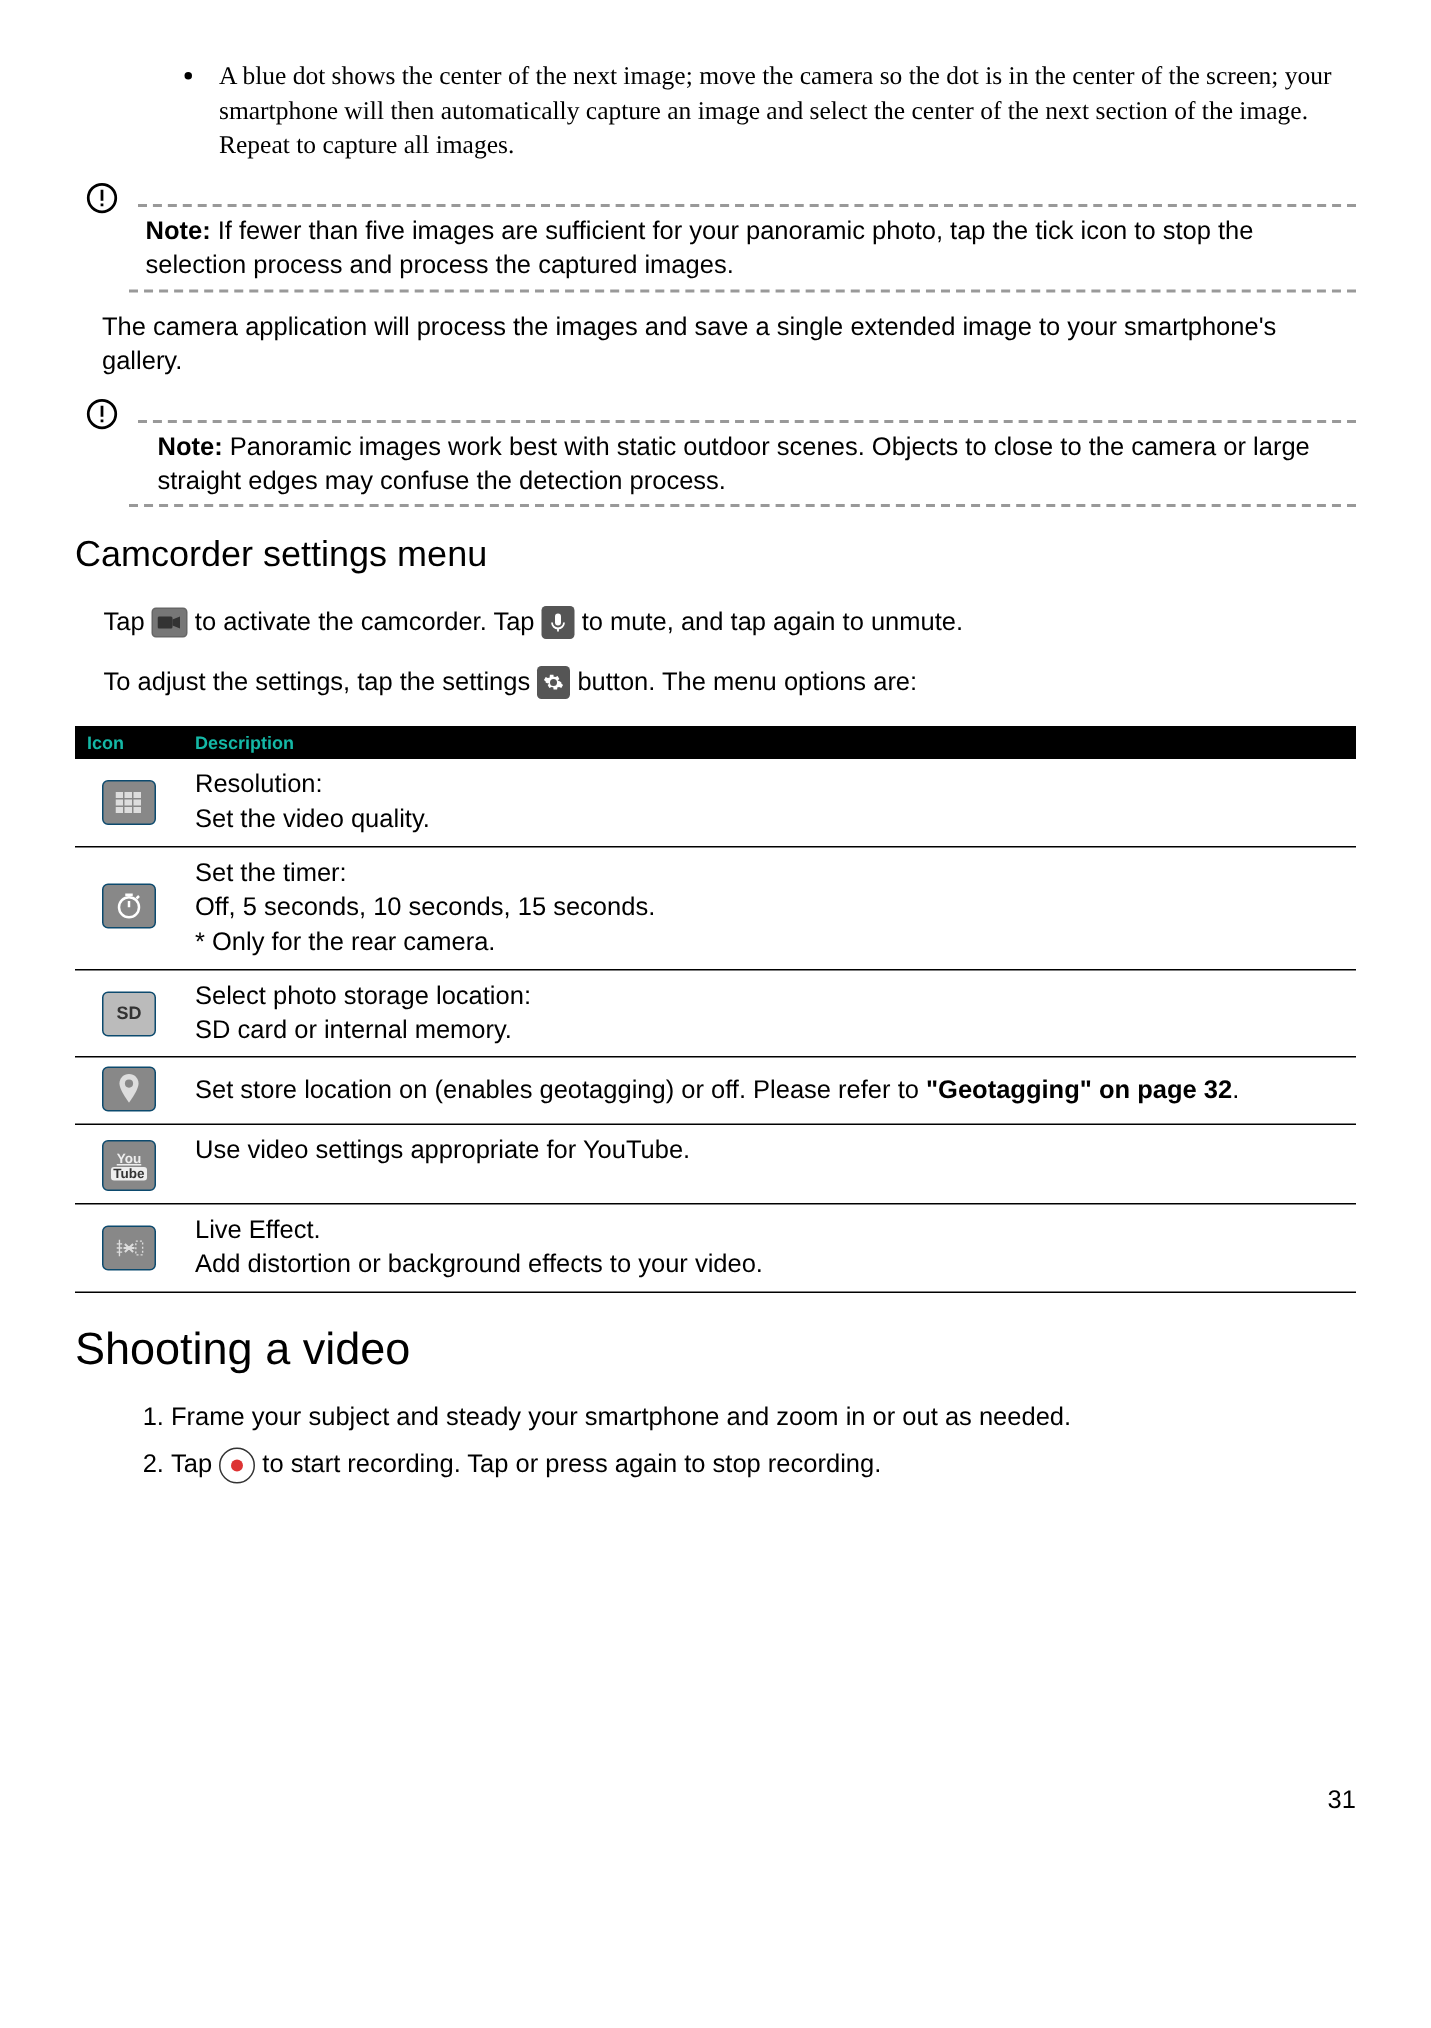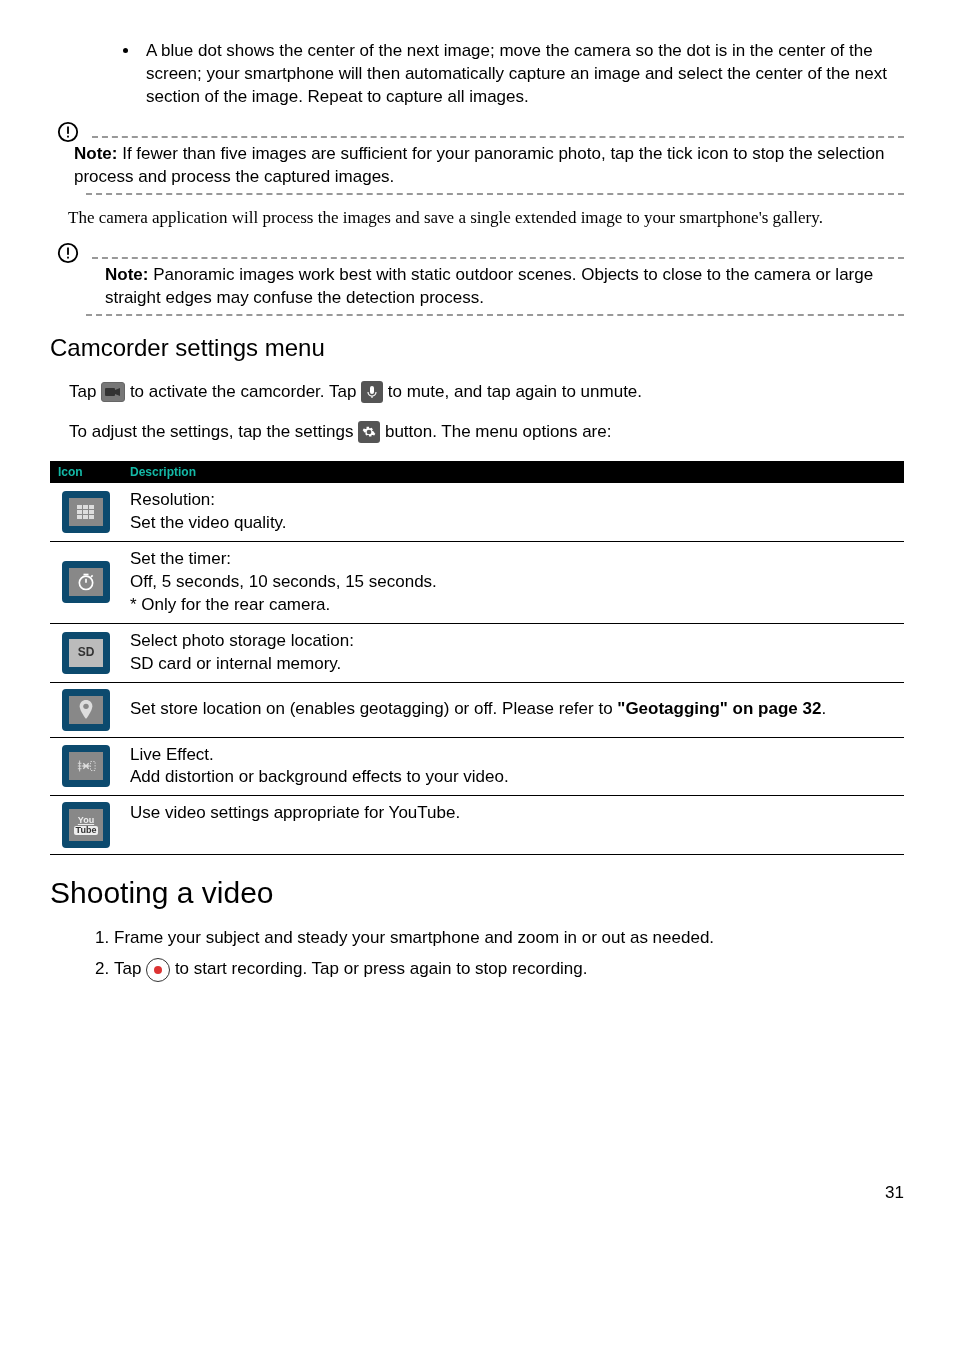--- a/index.html
+++ b/index.html
@@ -11,37 +11,37 @@
     width: 854px;
     line-height: 1.35;
   }
   ul.dot {
     list-style: disc;
     margin: 0 0 12px 0;
     padding-left: 90px;
   }
   ul.dot li {
     padding-left: 6px;
+    font-family: Liberation Serif, serif;
   }
   .note-icon {
     flex: 0 0 36px;
     display: flex;
     justify-content: center;
     padding-top: 0px;
   }
   .note-icon svg { width: 22px; height: 22px; }
   .note-content { flex: 1; }
   .dash-line {
     border: none;
     border-top: 2px dashed #999;
     margin: 4px 0 4px 0;
   }
   .body-p {
     margin: 12px 0 12px 18px;
-    font-family: Liberation Serif, serif;
   }
   h2.section {
     font-size: 24px;
     font-weight: normal;
     margin: 16px 0 12px 0;
   }
   h1.section {
     font-size: 30px;
     font-weight: normal;
     margin: 18px 0 13px 0;
@@ -99,21 +99,21 @@
   }
   table.settings td.icon-cell {
     width: 56px;
     text-align: center;
     vertical-align: middle;
   }
   .tbl-icon {
     display:inline-flex;
     width:34px;height:28px;
     background:#888;
-    border:7px solid #0c4a6e;
+    border:1px solid #0c4a6e;
     border-radius:4px;
     align-items:center;justify-content:center;
     color:#fff;font-size:11px;font-weight:bold;
   }
   .tbl-icon.sd { background:#bbb;color:#333;font-size:12px; }
   .tbl-icon.yt {
     background:#888;color:#eee;flex-direction:column;line-height:1;font-size:9px;
     position:relative;height:32px;
   }
   .tbl-icon.yt .bar{background:#eee;color:#333;border-radius:2px;padding:0 2px;font-size:9px;margin-top:1px;}
@@ -149,21 +149,21 @@
   <div style="display:flex;align-items:center;">
     <span class="note-icon">
       <svg viewBox="0 0 24 24">
           <circle cx="12" cy="12" r="10" fill="none" stroke="#000" stroke-width="2"></circle>
           <rect x="11" y="6" width="2" height="8" fill="#000"></rect>
           <rect x="11" y="16" width="2" height="2" fill="#000"></rect>
         </svg>
     </span>
     <div class="note-first-dash"></div>
   </div>
-  <div class="note-content" style="margin-left:24px;">
+  <div class="note-content" style="margin-left:47px;">
     <span class="bold">Note:</span><span> If fewer than five images are sufficient for your panoramic photo, tap the tick icon to stop the selection process and process the captured images.</span>
   </div>
   <hr class="dash-line" style="margin-left:36px;">
 </div>
 
 <p class="body-p">The camera application will process the images and save a single extended image to your smartphone's gallery.</p>
 
 <div>
   <div style="display:flex;align-items:center;">
     <span class="note-icon">
@@ -254,35 +254,35 @@
     <tr>
       <td class="icon-cell"><span class="tbl-icon geo">
         <svg viewBox="0 0 16 22">
               <path d="M8 0 C4 0 1 3 1 7 c0 5 7 14 7 14 s7-9 7-14 C15 3 12 0 8 0z" fill="#ddd"></path>
               <circle cx="8" cy="7" r="3" fill="#888"></circle>
             </svg>
       </span></td>
       <td><span>Set store location on (enables geotagging) or off. Please refer to </span><span class="bold">"Geotagging" on page 32</span><span>.</span></td>
     </tr>
     <tr>
+      <td class="icon-cell"><span class="tbl-icon yt">
+            <span style="text-decoration:underline;">You</span>
+            <span class="bar">Tube</span>
+          </span></td>
+      <td style="height:40px;vertical-align:top;"><span>Use video settings appropriate for YouTube.</span></td>
+    </tr>
+    <tr>
       <td class="icon-cell"><span class="tbl-icon fx">
         <svg viewBox="0 0 22 16">
               <path d="M4 2 L4 14 M2 5 L6 5 M2 8 L6 8 M2 11 L6 11" stroke="#ddd" stroke-width="1"></path>
               <path d="M11 8 l-3 -3 m3 3 l-3 3 m3 -3 h-4 m4 0 l3 -3 m-3 3 l3 3 m-3 -3 h4" stroke="#ddd" stroke-width="1.5"></path>
               <rect x="16" y="3" width="5" height="10" fill="none" stroke="#ddd" stroke-width="1" stroke-dasharray="1.5"></rect>
             </svg>
       </span></td>
       <td><span>Live Effect.</span><br><span>Add distortion or background effects to your video.</span></td>
-    </tr>
-    <tr>
-      <td class="icon-cell"><span class="tbl-icon yt">
-            <span style="text-decoration:underline;">You</span>
-            <span class="bar">Tube</span>
-          </span></td>
-      <td style="height:40px;vertical-align:top;"><span>Use video settings appropriate for YouTube.</span></td>
     </tr>
   </tbody>
 </table>
 
 <h1 class="section">Shooting a video</h1>
 
 <ol class="steps">
   <li>Frame your subject and steady your smartphone and zoom in or out as needed.</li>
   <li>
     <span>Tap </span>

